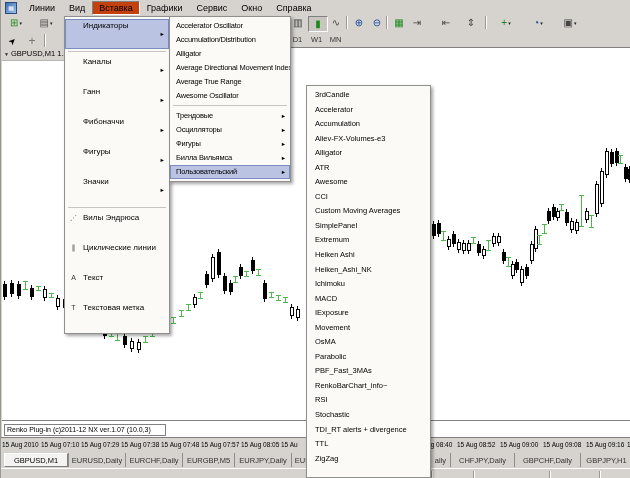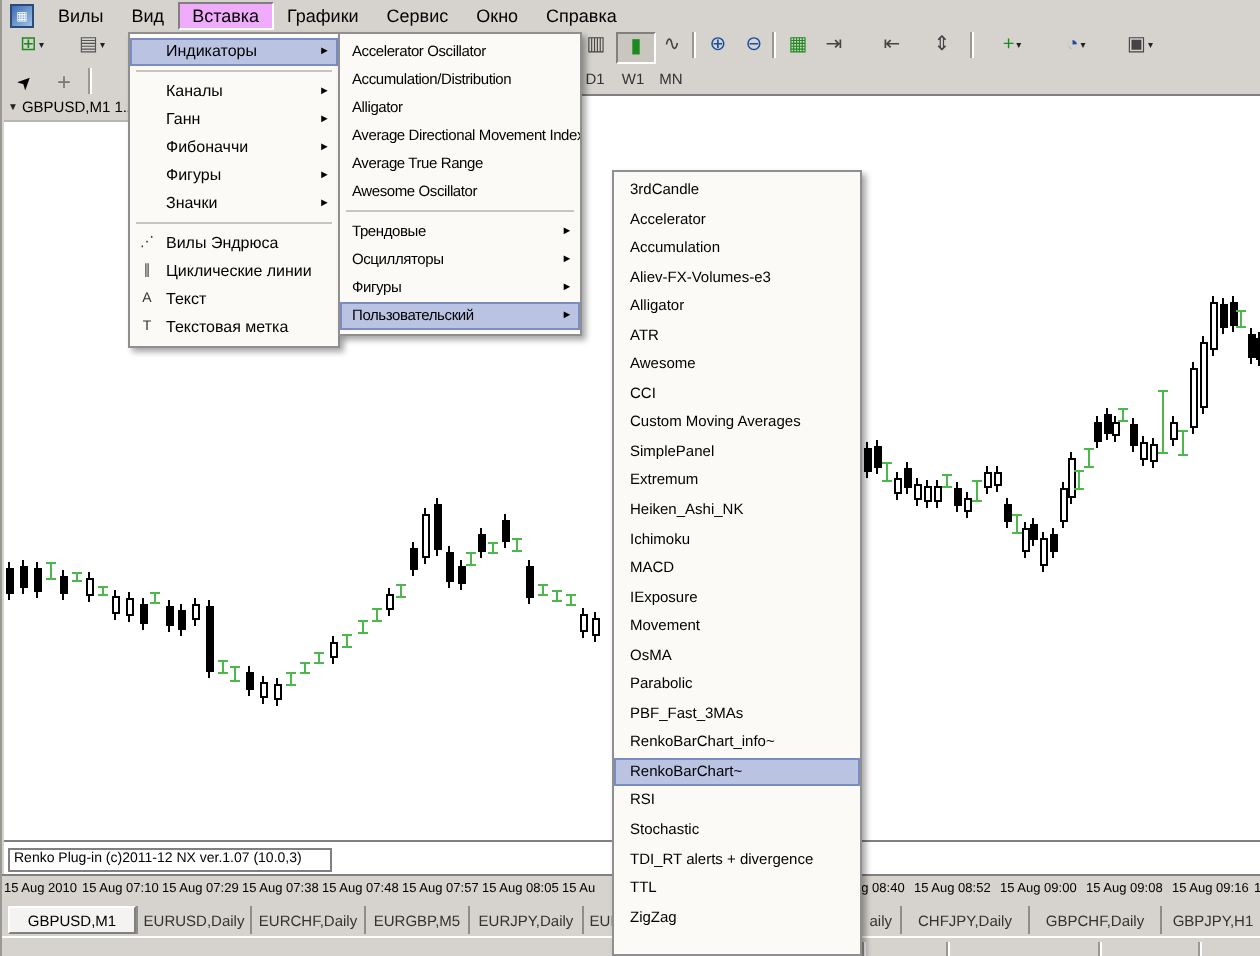--- a/index.html
+++ b/index.html
@@ -7,21 +7,21 @@
        font-family:"Liberation Sans",sans-serif;background:#d6d3ce;
        -webkit-font-smoothing:none}
   #root{position:absolute;inset:0;border-left:1px solid #9a9893}
 
   
   #menubar{position:absolute;left:0;top:0;width:630px;height:15px;
            background:#d6d3ce;border-bottom:1px solid #fff;display:flex;align-items:center;font-size:9px}
   #appicon{width:10px;height:10px;margin:0 5px 0 4px;background:linear-gradient(135deg,#3d6fb4,#9fc0e8);
            border:1px solid #2a4a7a;display:flex;align-items:center;justify-content:center;color:#fff;font-size:6px}
   .mb-item{padding:1px 6px;color:#000;border:1px solid transparent}
-  .mb-item.active{border-color:#808080 #ffffff #ffffff #808080;background:#f0abfc}
+  .mb-item.active{border-color:#808080 #ffffff #ffffff #808080;background:#c2410c}
 
   
   #toolbar1{position:absolute;left:0;top:15px;width:630px;height:18px;background:#d6d3ce;
             border-bottom:1px solid #b9b6b1}
   #toolbar2{position:absolute;left:0;top:33px;width:630px;height:14px;background:#d6d3ce}
   .tbtn{position:absolute;top:1px;width:18px;height:14px;display:flex;align-items:center;
         justify-content:center;font-size:10px;color:#444;line-height:1}
   .tbtn.pressed{border:1px solid;border-color:#808080 #fff #fff #808080;background:#c9c6c0}
   .dd{font-size:5px;margin-left:1px;color:#222}
   .vsep{position:absolute;top:1px;width:0;height:13px;border-left:1px solid #9b9890;border-right:1px solid #fff}
@@ -62,33 +62,33 @@
 
   
   .menu{position:absolute;background:#fbfaf7;border:1px solid #8f8f8f;
         box-shadow:2px 2px 3px rgba(0,0,0,.35);z-index:30;padding:2px 0;box-sizing:border-box}
   .mi{position:relative;white-space:nowrap;color:#000;overflow:hidden}
   .mi.hl{background:#bac4e2;outline:1px solid #7a8cc0;outline-offset:-1px}
   .mi .arr{position:absolute;right:4px;top:50%;transform:translateY(-50%);font-size:5.5px;color:#000}
   .mi .gut{position:absolute;left:2px;top:0;width:13px;text-align:center;font-size:7px;color:#333}
   .msep{height:1px;background:#c8c5c0;margin:2px 3px 3px 3px}
   #menu-insert{left:63px;top:16px;width:106px}
-  #menu-insert .mi{height:14px;line-height:14px;padding:0 12px 0 18px;font-size:8px}
+  #menu-insert .mi{height:30px;line-height:14px;padding:0 12px 0 18px;font-size:8px}
   #menu-indicators{left:168px;top:16px;width:122px}
   #menu-indicators .mi{height:14px;line-height:14px;padding:0 10px 0 6px;font-size:7.5px;letter-spacing:-0.2px}
   #menu-custom{left:305px;top:85px;width:125px;height:393px;overflow:hidden}
   #menu-custom .mi{height:14.55px;line-height:14.55px;padding:0 6px 0 8px;font-size:7.5px}
 </style>
 </head>
 <body>
 
 <div id="root">
   <div id="menubar">
     <div id="appicon">▦</div>
-  <div class="mb-item">Вилы</div>
+  <div class="mb-item">Линии</div>
       <div class="mb-item">Вид</div>
       <div class="mb-item active">Вставка</div>
       <div class="mb-item">Графики</div>
       <div class="mb-item">Сервис</div>
       <div class="mb-item">Окно</div>
       <div class="mb-item">Справка</div>
     </div>
 
   <div id="toolbar1">
       <div class="tbtn" style="left: 3px; width: 24px;">
@@ -365,43 +365,44 @@
       <div class="mi"><span>Accelerator Oscillator</span></div>
       <div class="mi"><span>Accumulation/Distribution</span></div>
       <div class="mi"><span>Alligator</span></div>
       <div class="mi"><span>Average Directional Movement Index</span></div>
       <div class="mi"><span>Average True Range</span></div>
       <div class="mi"><span>Awesome Oscillator</span></div>
       <div class="msep"></div>
       <div class="mi"><span>Трендовые</span><span class="arr">►</span></div>
       <div class="mi"><span>Осцилляторы</span><span class="arr">►</span></div>
       <div class="mi"><span>Фигуры</span><span class="arr">►</span></div>
+      <div class="mi"><span>Билла Вильямса</span><span class="arr">►</span></div>
       <div class="mi hl"><span>Пользовательский</span><span class="arr">►</span></div>
     </div>
   <div id="menu-custom" class="menu">
       <div class="mi"><span>3rdCandle</span></div>
       <div class="mi"><span>Accelerator</span></div>
       <div class="mi"><span>Accumulation</span></div>
       <div class="mi"><span>Aliev-FX-Volumes-e3</span></div>
       <div class="mi"><span>Alligator</span></div>
       <div class="mi"><span>ATR</span></div>
       <div class="mi"><span>Awesome</span></div>
       <div class="mi"><span>CCI</span></div>
       <div class="mi"><span>Custom Moving Averages</span></div>
       <div class="mi"><span>SimplePanel</span></div>
       <div class="mi"><span>Extremum</span></div>
+      <div class="mi"><span>Heiken Ashi</span></div>
       <div class="mi"><span>Heiken_Ashi_NK</span></div>
       <div class="mi"><span>Ichimoku</span></div>
       <div class="mi"><span>MACD</span></div>
       <div class="mi"><span>IExposure</span></div>
       <div class="mi"><span>Movement</span></div>
       <div class="mi"><span>OsMA</span></div>
       <div class="mi"><span>Parabolic</span></div>
       <div class="mi"><span>PBF_Fast_3MAs</span></div>
       <div class="mi"><span>RenkoBarChart_info~</span></div>
-      <div class="mi hl"><span>RenkoBarChart~</span></div>
       <div class="mi"><span>RSI</span></div>
       <div class="mi"><span>Stochastic</span></div>
       <div class="mi"><span>TDI_RT alerts + divergence</span></div>
       <div class="mi"><span>TTL</span></div>
       <div class="mi"><span>ZigZag</span></div>
     </div>
 </div>
 
 </body></html>

